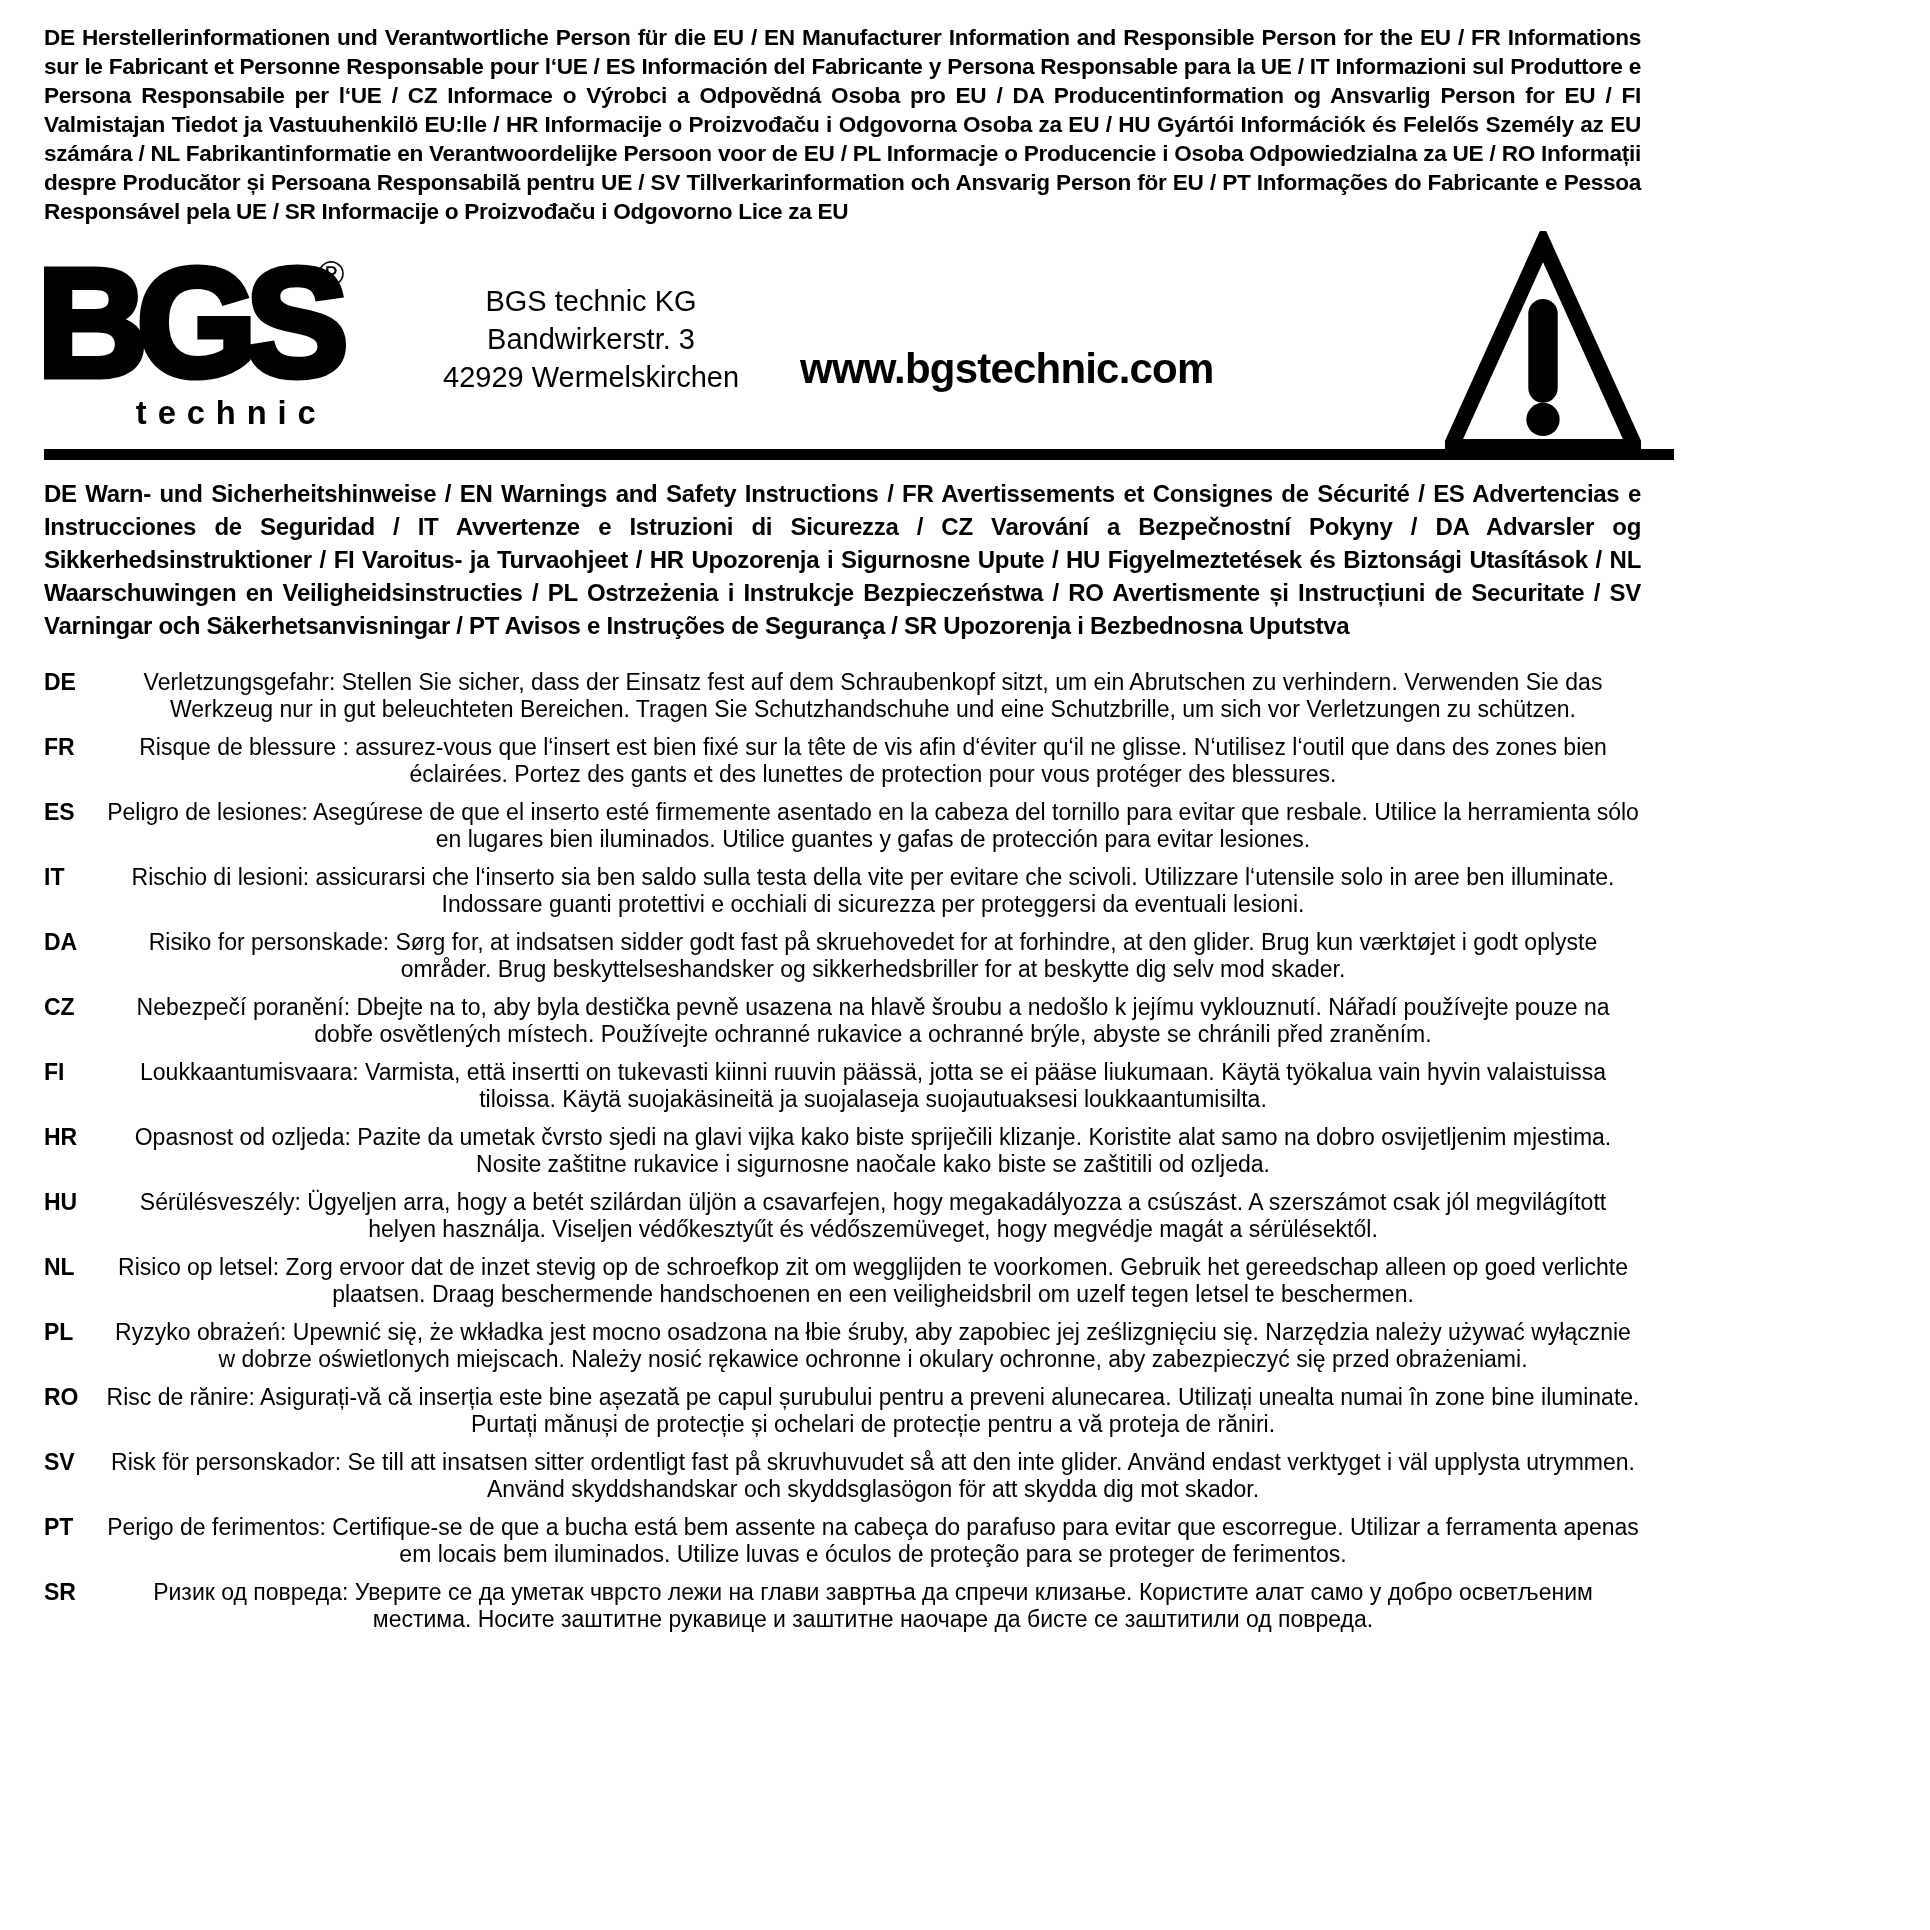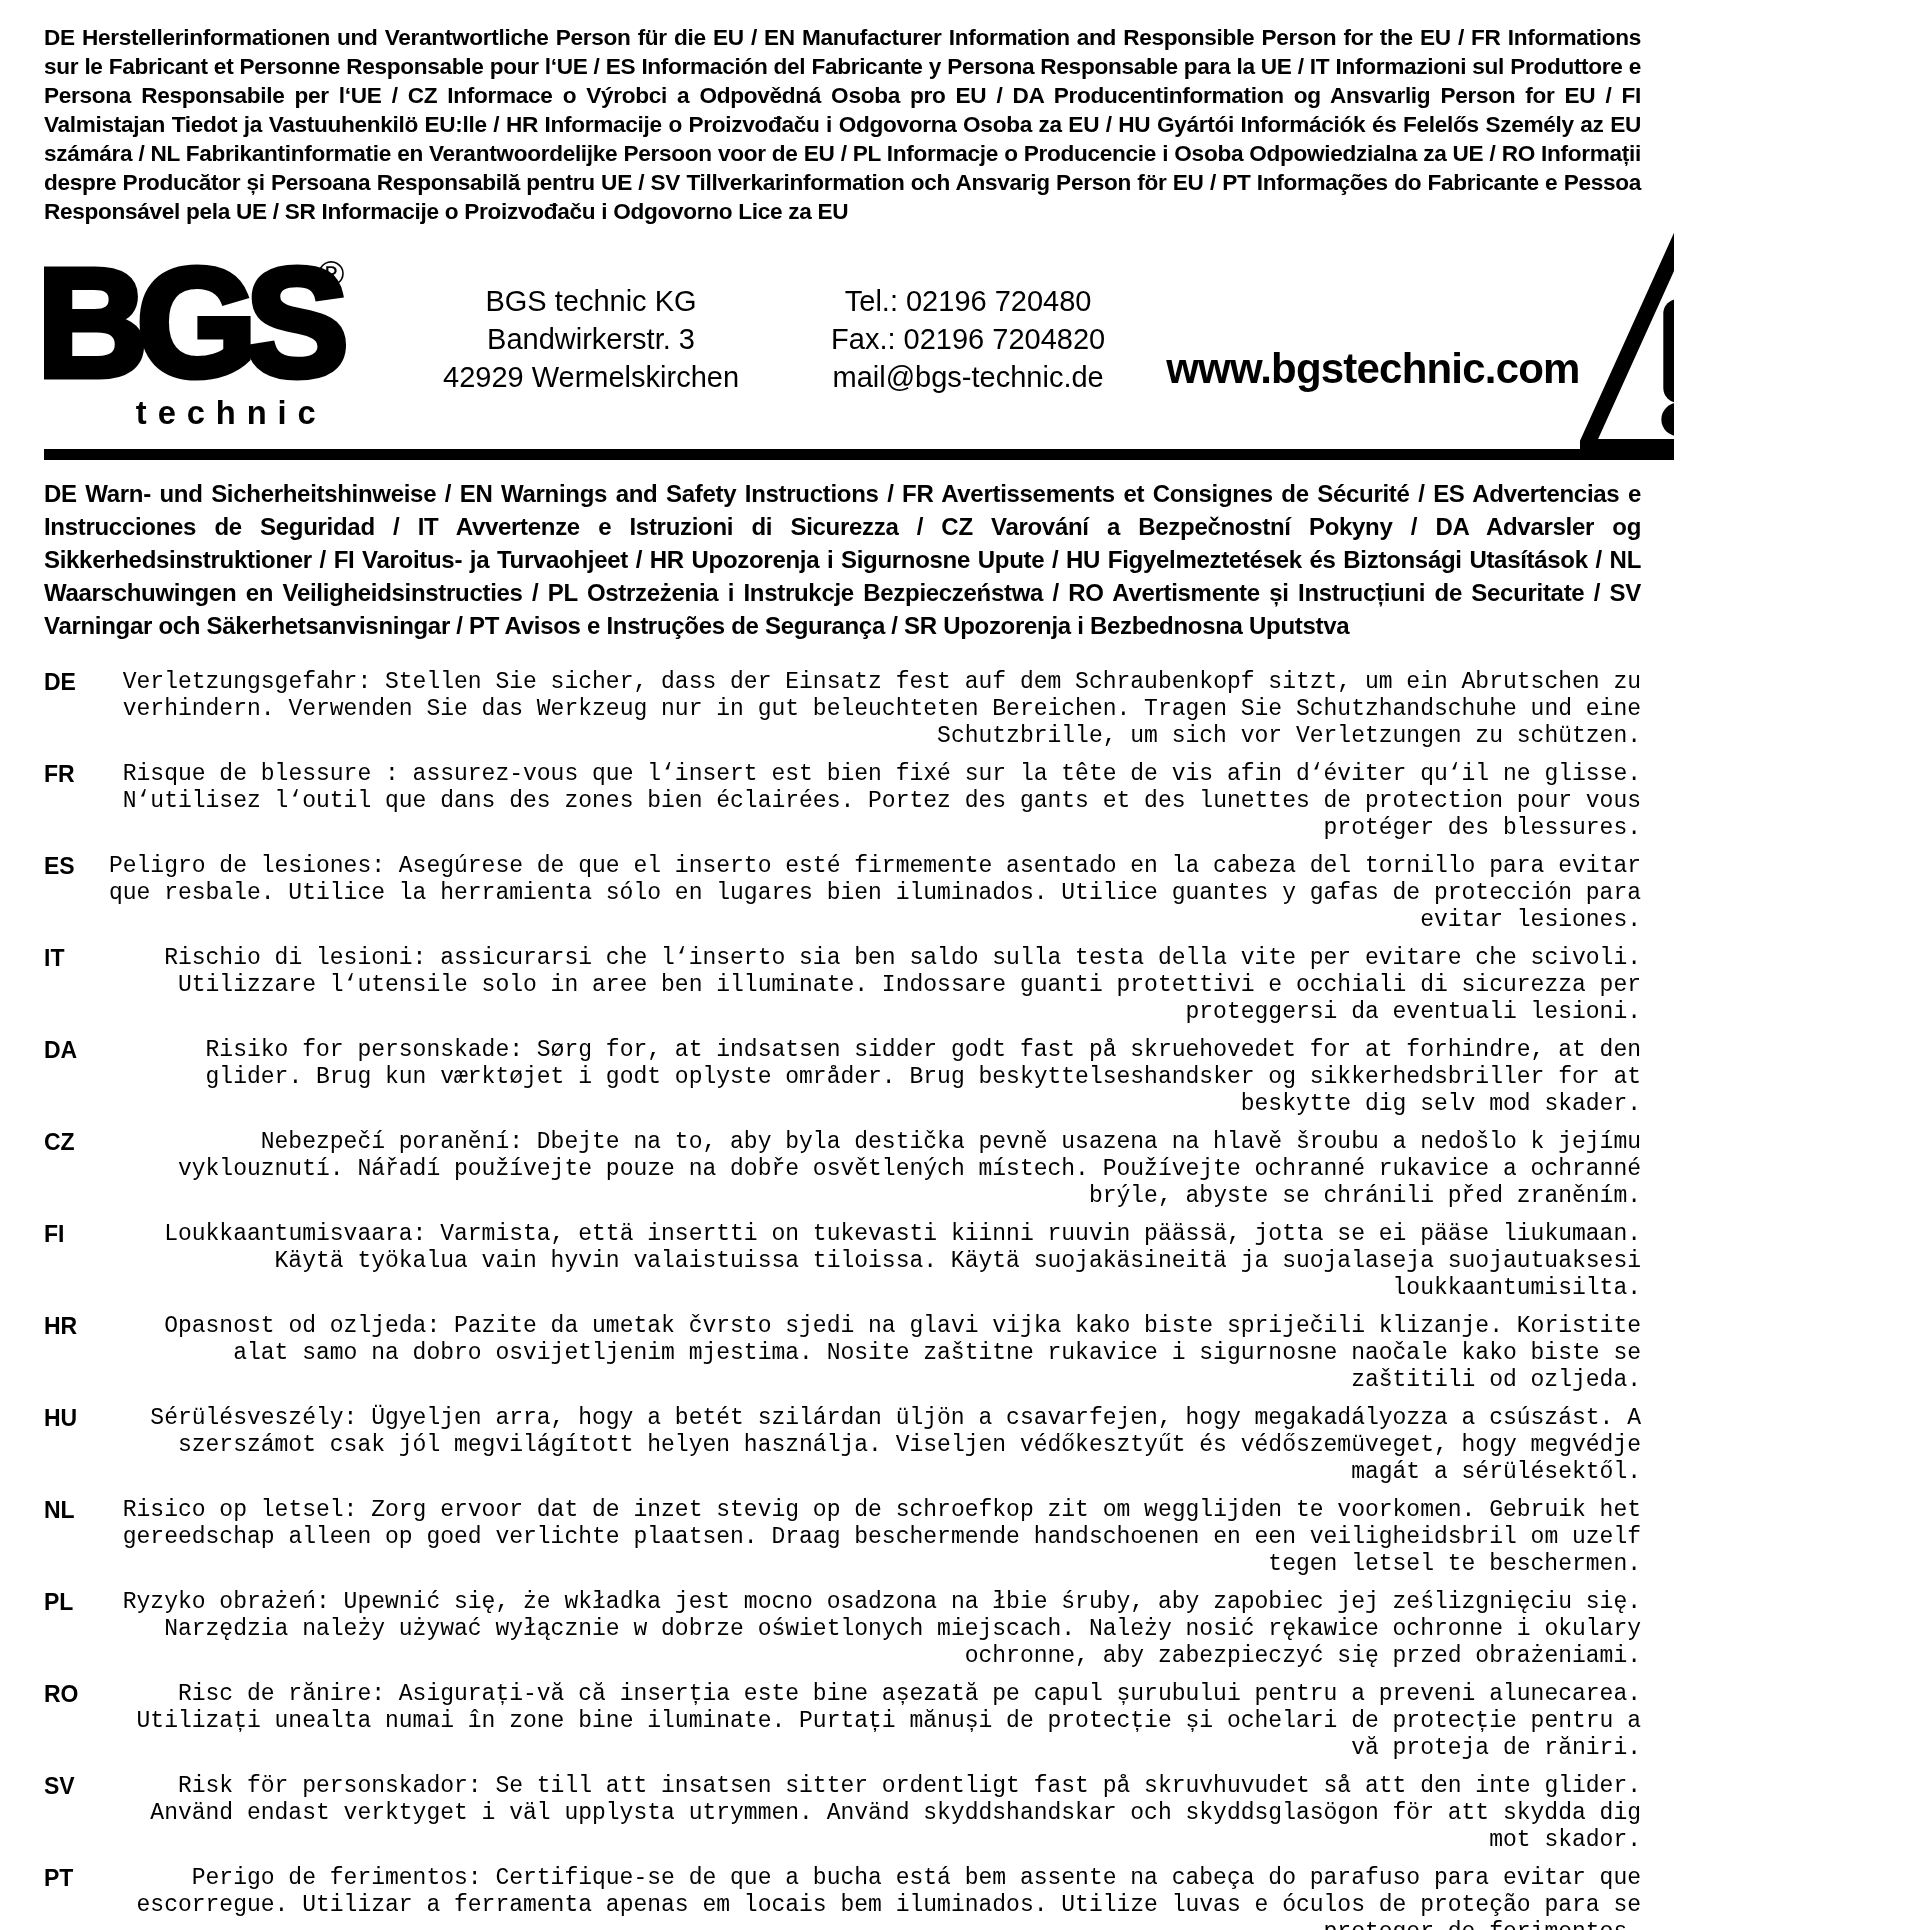--- a/index.html
+++ b/index.html
@@ -63,21 +63,21 @@
   }
   .warnings { margin-top: 26.5px; }
   .warning-item {
     display: grid;
     grid-template-columns: 61px 1fr;
     font-size: 23px;
     line-height: 27px;
     margin-bottom: 11px;
   }
   .warning-lang { font-weight: bold; }
-  .warning-text { text-align: right; font-family: Liberation Mono, monospace; }
+  .warning-text { text-align: center; }
 </style>
 </head>
 <body>
 
 <div class="page">
 
   <div class="header-para">DE Herstellerinformationen und Verantwortliche Person für die EU  /  EN Manufacturer Information and Responsible Person for the EU  /  FR Informations sur le Fabricant et Personne Responsable pour l‘UE  /  ES Información del Fabricante y Persona Responsable para la UE  /  IT Informazioni sul Produttore e Persona Responsabile per l‘UE  /  CZ Informace o Výrobci a Odpovědná Osoba pro EU  /  DA Producentinformation og Ansvarlig Person for EU  /  FI Valmistajan Tiedot ja Vastuuhenkilö EU:lle  /  HR Informacije o Proizvođaču i Odgovorna Osoba za EU  /  HU Gyártói Információk és Felelős Személy az EU számára  /  NL Fabrikantinformatie en Verantwoordelijke Persoon voor de EU  /  PL Informacje o Producencie i Osoba Odpowiedzialna za UE  /  RO Informații despre Producător și Persoana Responsabilă pentru UE  /  SV Tillverkarinformation och Ansvarig Person för EU  /  PT Informações do Fabricante e Pessoa Responsável pela UE  /  SR Informacije o Proizvođaču i Odgovorno Lice za EU</div>
 
   <div class="brand-row">
 
@@ -90,25 +90,20 @@
         </g>
       </svg>
     </div>
 
     <div class="contact-block addr-block">
       <div>BGS technic KG</div>
       <div>Bandwirkerstr. 3</div>
       <div>42929 Wermelskirchen</div>
     </div>
 
-    <div class="contact-block tel-block">
-      <div>Tel.: 02196 720480</div>
-      <div>Fax.: 02196 7204820</div>
-      <div>mail@bgs-technic.de</div>
-    </div>
 
     <div class="website">www.bgstechnic.com</div>
 
     <div class="triangle-wrap">
       <svg width="196" height="226" viewBox="0 0 100 115">
         <path d="M50 6 L97 110 L3 110 Z" fill="none" stroke="#000" stroke-width="8" stroke-linejoin="miter"></path>
         <path d="M50 42 L50 80" stroke="#000" stroke-width="15" stroke-linecap="round"></path>
         <circle cx="50" cy="96" r="8.5" fill="#000"></circle>
       </svg>
     </div>

